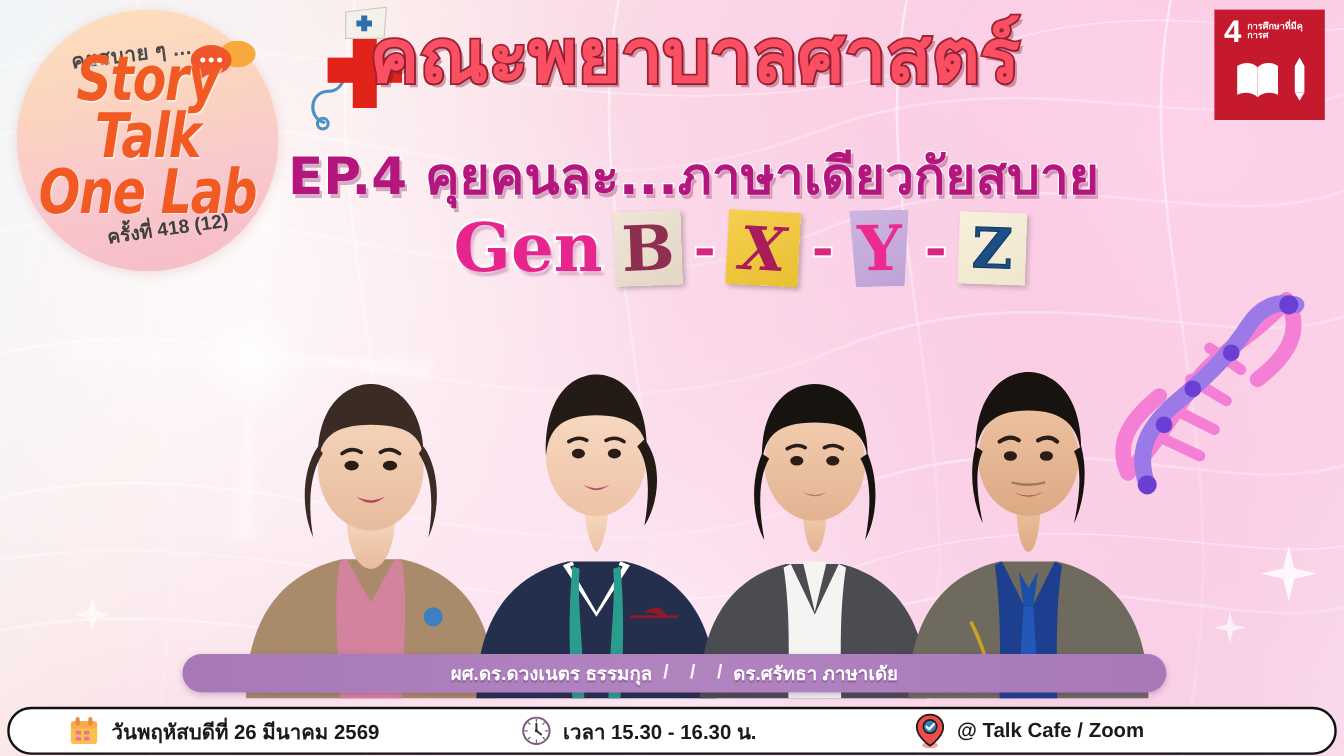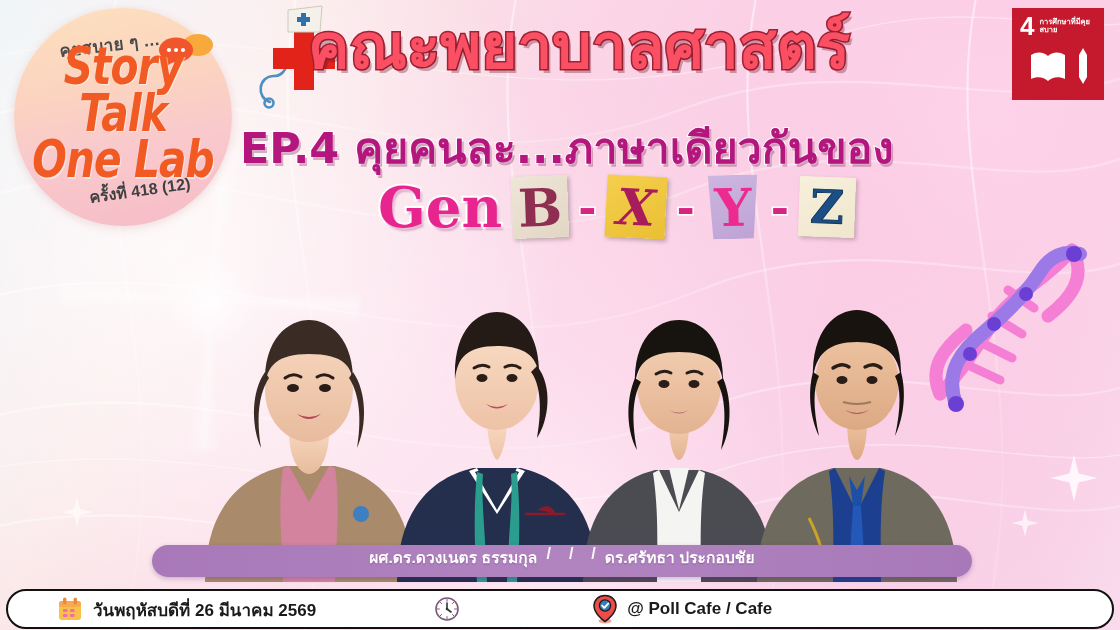--- a/index.html
+++ b/index.html
@@ -126,21 +126,21 @@
   
   .dna { position:absolute; right:-2px; top:232px; width:200px; height:200px; }
 
   
   .speakers { position:absolute; left:185px; bottom:48px; width:800px; height:320px; display:flex; align-items:flex-end; }
 
   
   .names-bar {
     position:absolute; left:152px; top:545px; width:820px; height:32px;
     background:linear-gradient(90deg,#a878b8 0%,#b184c0 50%,#a878b8 100%);
-    border-radius:16px; display:flex; align-items:flex-start; justify-content:center;
+    border-radius:16px; display:flex; align-items:center; justify-content:center;
     box-shadow:0 2px 5px rgba(90,40,110,.28);
   }
   .names-text {
     color:#ffffff; font-size:15.5px; font-weight:700; white-space:nowrap; letter-spacing:.1px;
     text-shadow:0 1px 1px rgba(60,20,80,.35);
   }
   .names-sep { color:#ffffff; font-weight:700; padding:0 9px; opacity:.95; }
 
   
   .info-bar {
@@ -221,37 +221,37 @@
       <rect x="42" y="26" width="20" height="62" fill="#e2231a"></rect>
       <rect x="21" y="46" width="62" height="21" fill="#e2231a"></rect>
     </g>
     <g>
       <path d="M36 8 L70 4 L68 30 L36 30 Z" fill="#f3f1ea" stroke="#cfcabc" stroke-width="1"></path>
       <path d="M49 11 h5 v4 h4 v5 h-4 v4 h-5 v-4 h-4 v-5 h4 z" fill="#2f6fae"></path>
     </g>
   </svg>
 
   <div class="title-main">คณะพยาบาลศาสตร์</div>
-  <div class="title-sub">EP.4 คุยคนละ...ภาษาเดียวกันของ</div>
+  <div class="title-sub">EP.4 คุยคนละ...ภาษาเดียวกัยสบาย</div>
 
   <div class="gen-row">
     <span class="gen-word">Gen</span>
     <span class="letter letter-b">B</span>
     <span class="gen-dash">-</span>
     <span class="letter letter-x">X</span>
     <span class="gen-dash">-</span>
     <span class="letter letter-y">Y</span>
     <span class="gen-dash">-</span>
     <span class="letter letter-z">Z</span>
   </div>
 
   <div class="sdg">
     <div class="sdg-top">
       <span class="sdg-num">4</span>
-      <span class="sdg-label">การศึกษาที่มีคุยสบาย</span>
+      <span class="sdg-label">การศึกษาที่มีคุการศ</span>
     </div>
     <div class="sdg-icon">
       <svg width="44" height="40" viewBox="0 0 44 40">
         <path d="M3 9 C9 5 16 6 20 10 L20 35 C16 31 9 30 3 33 Z" fill="#ffffff"></path>
         <path d="M37 9 C31 5 24 6 20 10 L20 35 C24 31 31 30 37 33 Z" fill="#ffffff"></path>
       </svg>
       <svg width="12" height="40" viewBox="0 0 12 40">
         <path d="M6 2 L10 9 L10 31 L2 31 L2 9 Z" fill="#ffffff"></path>
         <path d="M2 31 L10 31 L6 38 Z" fill="#ffffff"></path>
       </svg>
@@ -369,21 +369,21 @@
       <path d="M658 140 q14 4 28 0" stroke="#5b4234" stroke-width="2" fill="none" opacity=".5"></path>
       <path d="M624 256 q8 16 12 30" stroke="#c9a227" stroke-width="3" fill="none"></path>
     </g>
   </svg>
 
   <div class="names-bar">
     <span class="names-text">ผศ.ดร.ดวงเนตร ธรรมกุล</span>
     <span class="names-sep">/</span>
     <span class="names-sep">/</span>
     <span class="names-sep">/</span>
-    <span class="names-text">ดร.ศรัทธา ประกอบชัย</span>
+    <span class="names-text">ดร.ศรัทธา ภาษาเดัย</span>
   </div>
 
   <div class="info-bar">
 
     <div class="info-item date">
       <span class="icon-wrap">
         <svg width="28" height="28" viewBox="0 0 28 28">
           <rect x="3" y="6" width="22" height="19" rx="3" fill="#f7c14a"></rect>
           <rect x="3" y="6" width="22" height="6" rx="3" fill="#f8a94b"></rect>
           <rect x="7" y="2.5" width="3.4" height="7" rx="1.7" fill="#e8893c"></rect>
@@ -411,29 +411,30 @@
             <path d="M6.2 6.2 l1.4 1.4"></path>
               <path d="M18.4 18.4 l1.4 1.4"></path>
             <path d="M19.8 6.2 l-1.4 1.4"></path>
               <path d="M7.6 18.4 l-1.4 1.4"></path>
           </g>
           <path d="M13 13 L13 7" stroke="#333" stroke-width="1.6" stroke-linecap="round"></path>
           <path d="M13 13 L17 16" stroke="#333" stroke-width="1.6" stroke-linecap="round"></path>
           <circle cx="13" cy="13" r="1.3" fill="#333"></circle>
         </svg>
       </span>
+      <span class="info-text">เวลา 15.30 - 16.30 น.</span>
     </div>
 
     <div class="info-item place">
       <span class="icon-wrap">
         <svg width="26" height="30" viewBox="0 0 26 30">
           <ellipse cx="13" cy="27" rx="6.5" ry="2.6" fill="#f08b84" opacity=".8"></ellipse>
           <path d="M13 1.5 C19.6 1.5 24 6.2 24 12 C24 19 15.5 26 13 27.5 C10.5 26 2 19 2 12 C2 6.2 6.4 1.5 13 1.5 Z" fill="#ee4b4b" stroke="#1d1d1d" stroke-width="1.5"></path>
           <circle cx="13" cy="11.5" r="5.6" fill="#2f7fc1" stroke="#1d1d1d" stroke-width="1.3"></circle>
           <path d="M10.2 11.6 l2.1 2.2 l4.1 -4.4" stroke="#ffffff" stroke-width="1.9" fill="none" stroke-linecap="round" stroke-linejoin="round"></path>
         </svg>
       </span>
-      <span class="info-text">@ Poll Cafe / Cafe</span>
+      <span class="info-text">@ Talk Cafe / Zoom</span>
     </div>
 
   </div>
 
 </div>
 
 </body></html>

